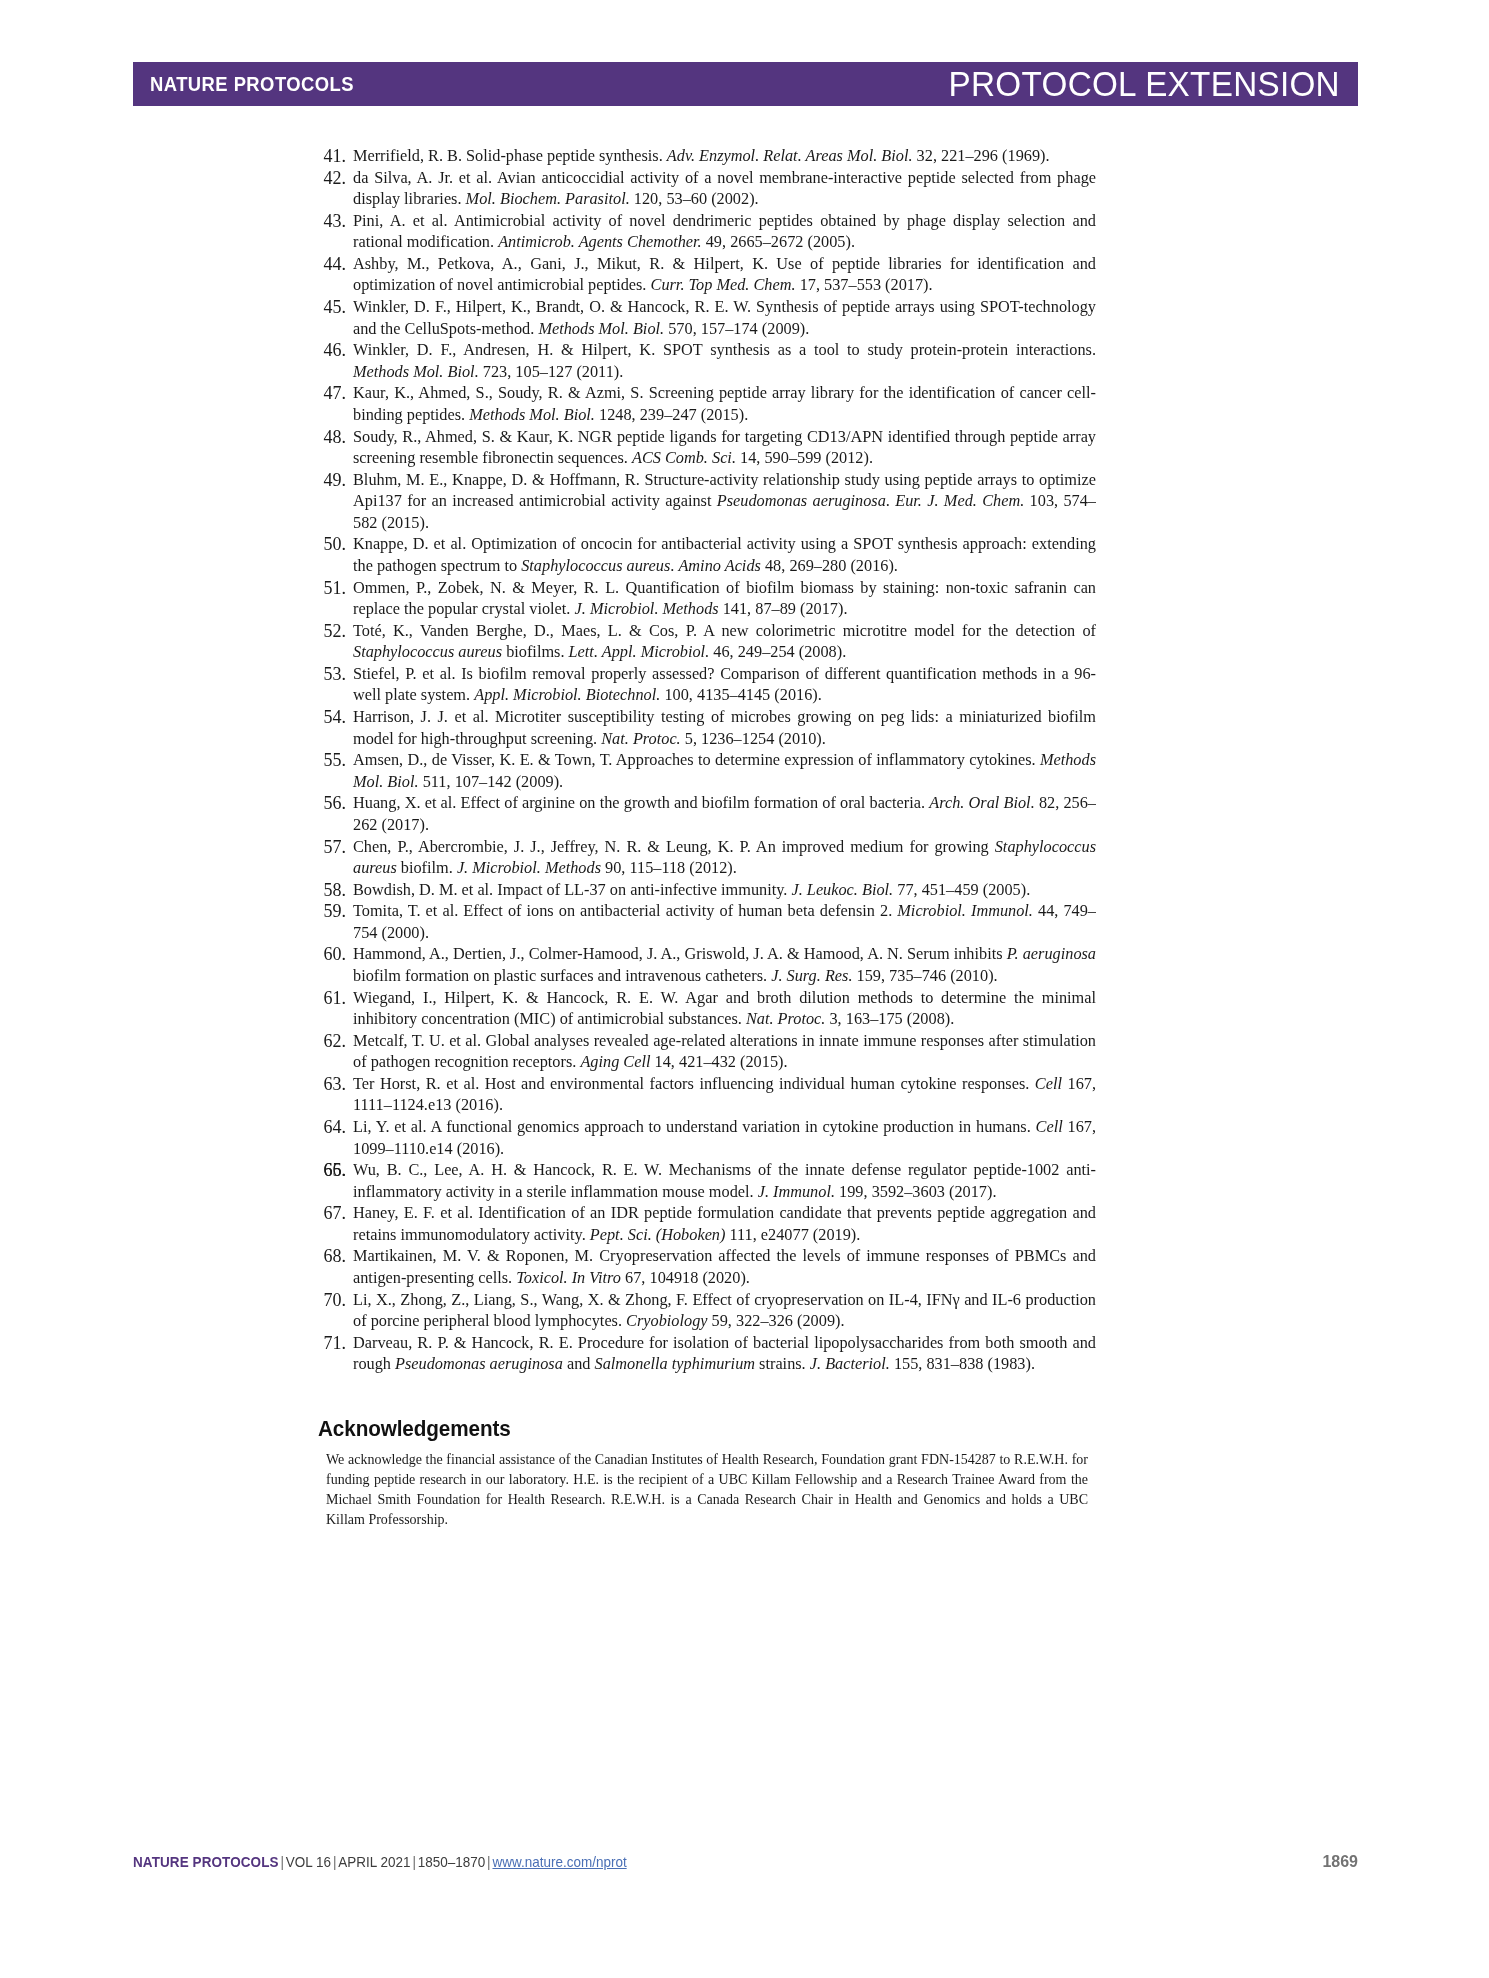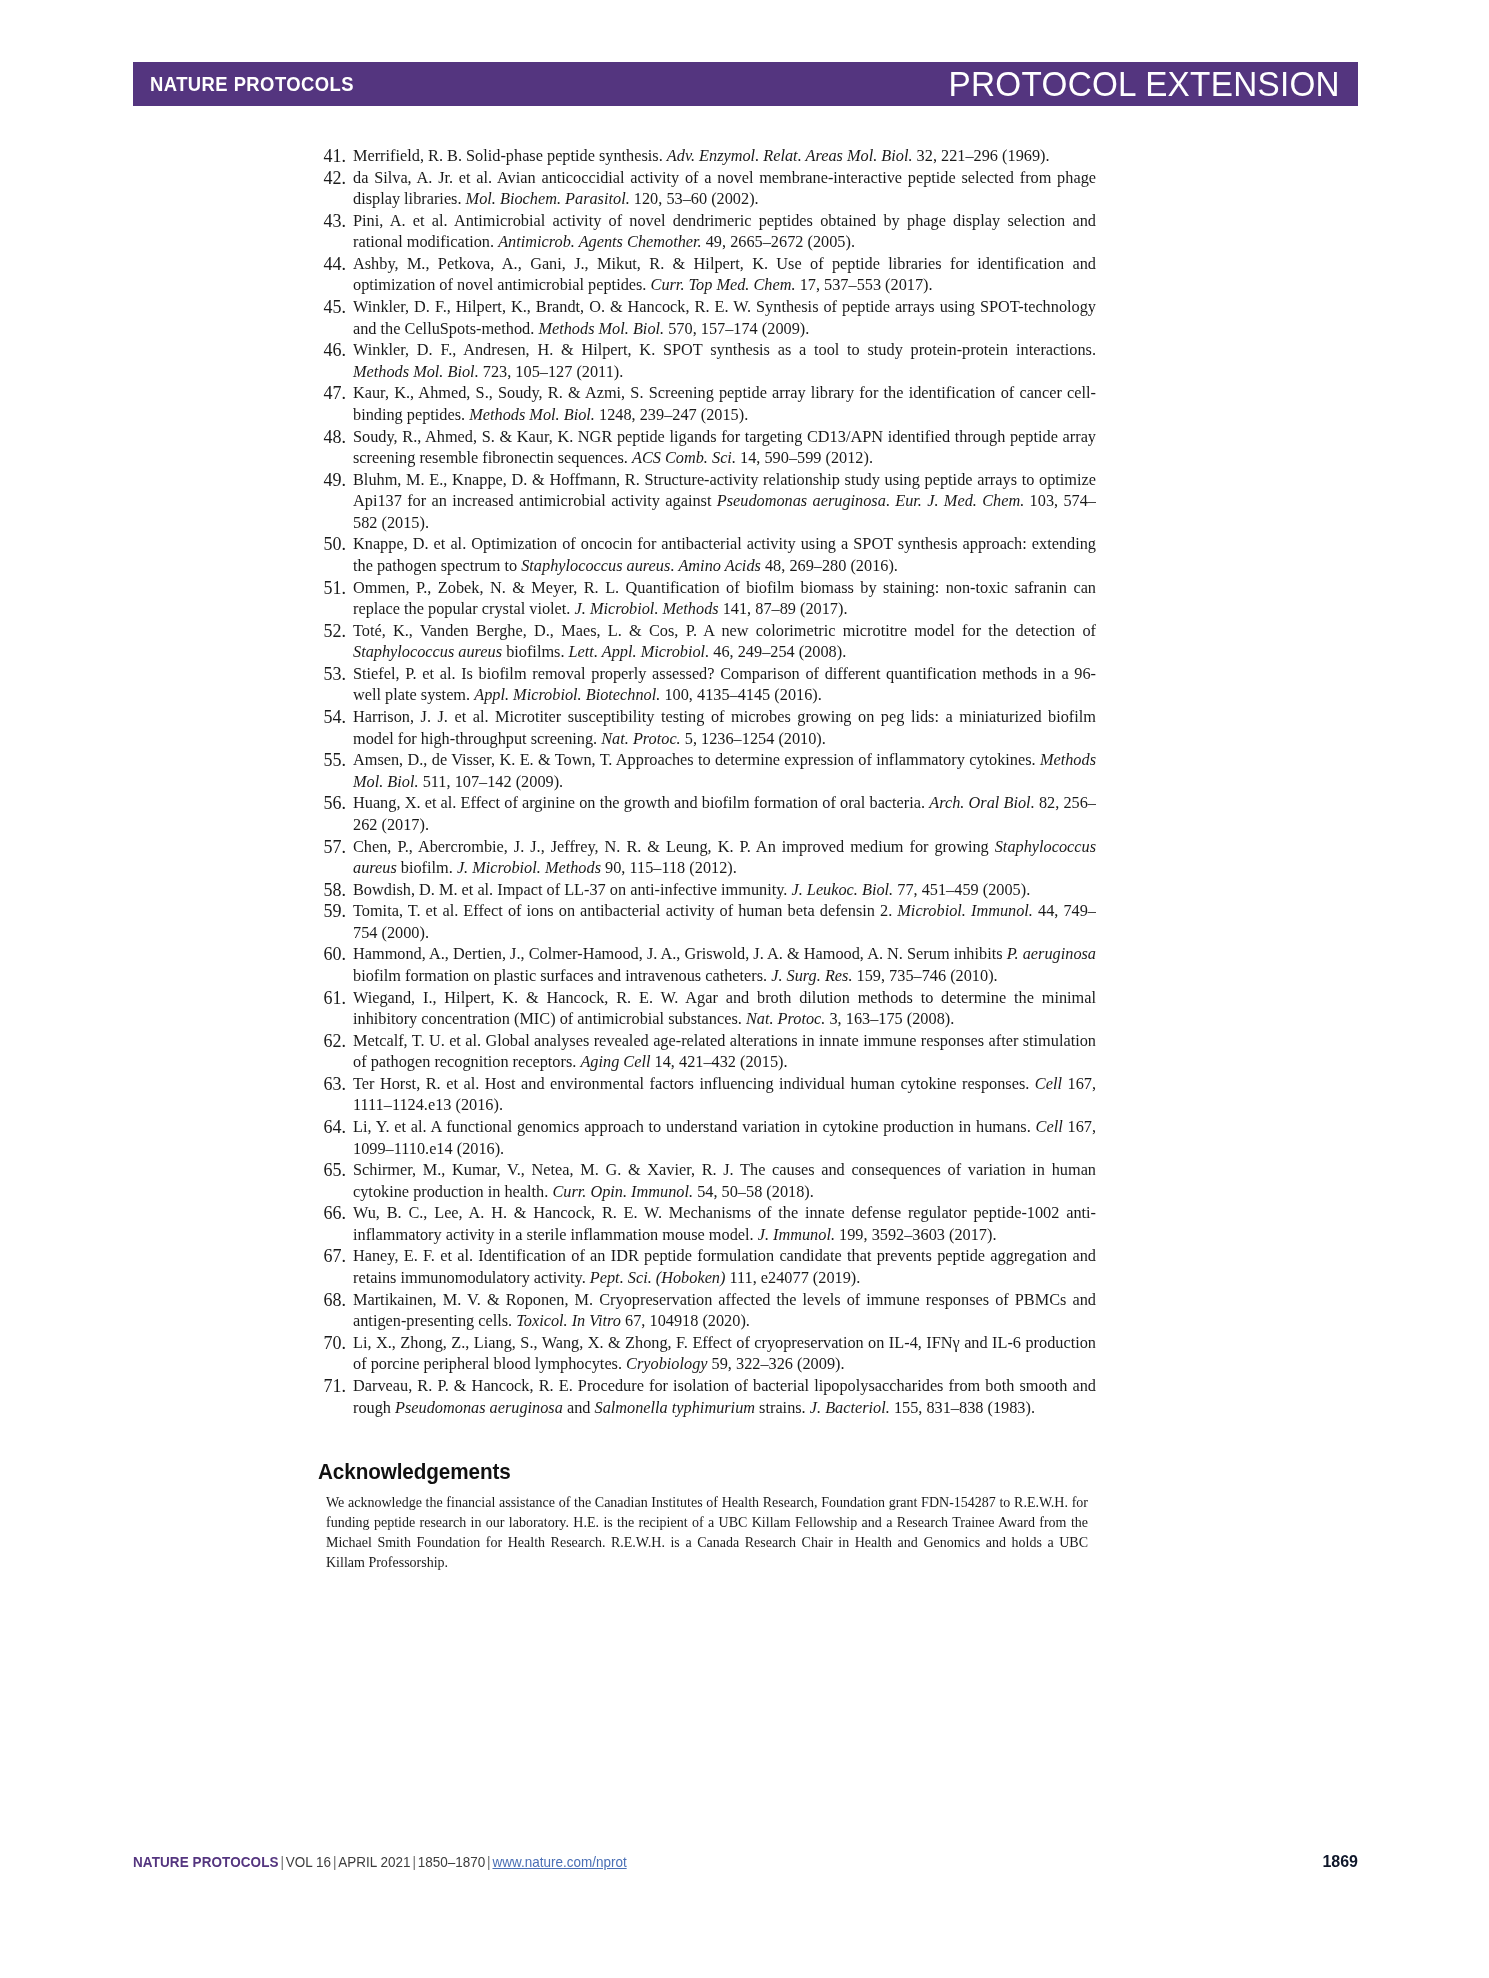--- a/index.html
+++ b/index.html
@@ -137,21 +137,21 @@
     color: #6b6b6b;
     padding: 0 2px;
   }
   .footer-left .fl-url {
     color: #4a6fb5;
   }
   .footer-page {
     font-family: "Liberation Sans", "DejaVu Sans", sans-serif;
     font-weight: bold;
     font-size: 16px;
-    color: #0f172a;
+    color: #737373;
   }
 </style>
 </head>
 <body>
 
 <div class="header-band">
   <span class="journal-mark">NATURE PROTOCOLS</span>
   <span class="section-mark">PROTOCOL EXTENSION</span>
 </div>
 
@@ -175,21 +175,21 @@
       <li class="ref-item"><span class="ref-num">55.</span><span class="ref-body">Amsen, D., de Visser, K. E. &amp; Town, T. Approaches to determine expression of inflammatory cytokines. <i>Methods Mol. Biol.</i> <b>511</b>, 107–142 (2009).</span></li>
       <li class="ref-item"><span class="ref-num">56.</span><span class="ref-body">Huang, X. et al. Effect of arginine on the growth and biofilm formation of oral bacteria. <i>Arch. Oral Biol.</i> <b>82</b>, 256–262 (2017).</span></li>
       <li class="ref-item"><span class="ref-num">57.</span><span class="ref-body">Chen, P., Abercrombie, J. J., Jeffrey, N. R. &amp; Leung, K. P. An improved medium for growing <i>Staphylococcus aureus</i> biofilm. <i>J. Microbiol. Methods</i> <b>90</b>, 115–118 (2012).</span></li>
       <li class="ref-item"><span class="ref-num">58.</span><span class="ref-body">Bowdish, D. M. et al. Impact of LL-37 on anti-infective immunity. <i>J. Leukoc. Biol.</i> <b>77</b>, 451–459 (2005).</span></li>
       <li class="ref-item"><span class="ref-num">59.</span><span class="ref-body">Tomita, T. et al. Effect of ions on antibacterial activity of human beta defensin 2. <i>Microbiol. Immunol.</i> <b>44</b>, 749–754 (2000).</span></li>
       <li class="ref-item"><span class="ref-num">60.</span><span class="ref-body">Hammond, A., Dertien, J., Colmer-Hamood, J. A., Griswold, J. A. &amp; Hamood, A. N. Serum inhibits <i>P. aeruginosa</i> biofilm formation on plastic surfaces and intravenous catheters. <i>J. Surg. Res.</i> <b>159</b>, 735–746 (2010).</span></li>
       <li class="ref-item"><span class="ref-num">61.</span><span class="ref-body">Wiegand, I., Hilpert, K. &amp; Hancock, R. E. W. Agar and broth dilution methods to determine the minimal inhibitory concentration (MIC) of antimicrobial substances. <i>Nat. Protoc.</i> <b>3</b>, 163–175 (2008).</span></li>
       <li class="ref-item"><span class="ref-num">62.</span><span class="ref-body">Metcalf, T. U. et al. Global analyses revealed age-related alterations in innate immune responses after stimulation of pathogen recognition receptors. <i>Aging Cell</i> <b>14</b>, 421–432 (2015).</span></li>
       <li class="ref-item"><span class="ref-num">63.</span><span class="ref-body">Ter Horst, R. et al. Host and environmental factors influencing individual human cytokine responses. <i>Cell</i> <b>167</b>, 1111–1124.e13 (2016).</span></li>
       <li class="ref-item"><span class="ref-num">64.</span><span class="ref-body">Li, Y. et al. A functional genomics approach to understand variation in cytokine production in humans. <i>Cell</i> <b>167</b>, 1099–1110.e14 (2016).</span></li>
-      <li class="ref-item"><span class="ref-num">65.</span><span class="ref-body">Schirmer, M., Kumar, V., Netea, M. G. &amp; Xavier, R. J. The causes and consequences of variation in human cytokine production in health. <i>Curr. Opin. Immunol.</i> <b>54</b>, 50–58 (2018).</span></li>
+      <li class="ref-item"><span class="ref-num">65.</span></li>
       <li class="ref-item"><span class="ref-num">66.</span><span class="ref-body">Wu, B. C., Lee, A. H. &amp; Hancock, R. E. W. Mechanisms of the innate defense regulator peptide-1002 anti-inflammatory activity in a sterile inflammation mouse model. <i>J. Immunol.</i> <b>199</b>, 3592–3603 (2017).</span></li>
       <li class="ref-item"><span class="ref-num">67.</span><span class="ref-body">Haney, E. F. et al. Identification of an IDR peptide formulation candidate that prevents peptide aggregation and retains immunomodulatory activity. <i>Pept. Sci. (Hoboken)</i> <b>111</b>, e24077 (2019).</span></li>
       <li class="ref-item"><span class="ref-num">68.</span><span class="ref-body">Martikainen, M. V. &amp; Roponen, M. Cryopreservation affected the levels of immune responses of PBMCs and antigen-presenting cells. <i>Toxicol. In Vitro</i> <b>67</b>, 104918 (2020).</span></li>
       <li class="ref-item"><span class="ref-num">70.</span><span class="ref-body">Li, X., Zhong, Z., Liang, S., Wang, X. &amp; Zhong, F. Effect of cryopreservation on IL-4, IFNγ and IL-6 production of porcine peripheral blood lymphocytes. <i>Cryobiology</i> <b>59</b>, 322–326 (2009).</span></li>
       <li class="ref-item"><span class="ref-num">71.</span><span class="ref-body">Darveau, R. P. &amp; Hancock, R. E. Procedure for isolation of bacterial lipopolysaccharides from both smooth and rough <i>Pseudomonas aeruginosa</i> and <i>Salmonella typhimurium</i> strains. <i>J. Bacteriol.</i> <b>155</b>, 831–838 (1983).</span></li>
     </ol>
 
   <div class="ack-block">
     <h2 class="ack-heading">Acknowledgements</h2>
     <p class="ack-text">We acknowledge the financial assistance of the Canadian Institutes of Health Research, Foundation grant FDN-154287 to R.E.W.H. for funding peptide research in our laboratory. H.E. is the recipient of a UBC Killam Fellowship and a Research Trainee Award from the Michael Smith Foundation for Health Research. R.E.W.H. is a Canada Research Chair in Health and Genomics and holds a UBC Killam Professorship.</p>

